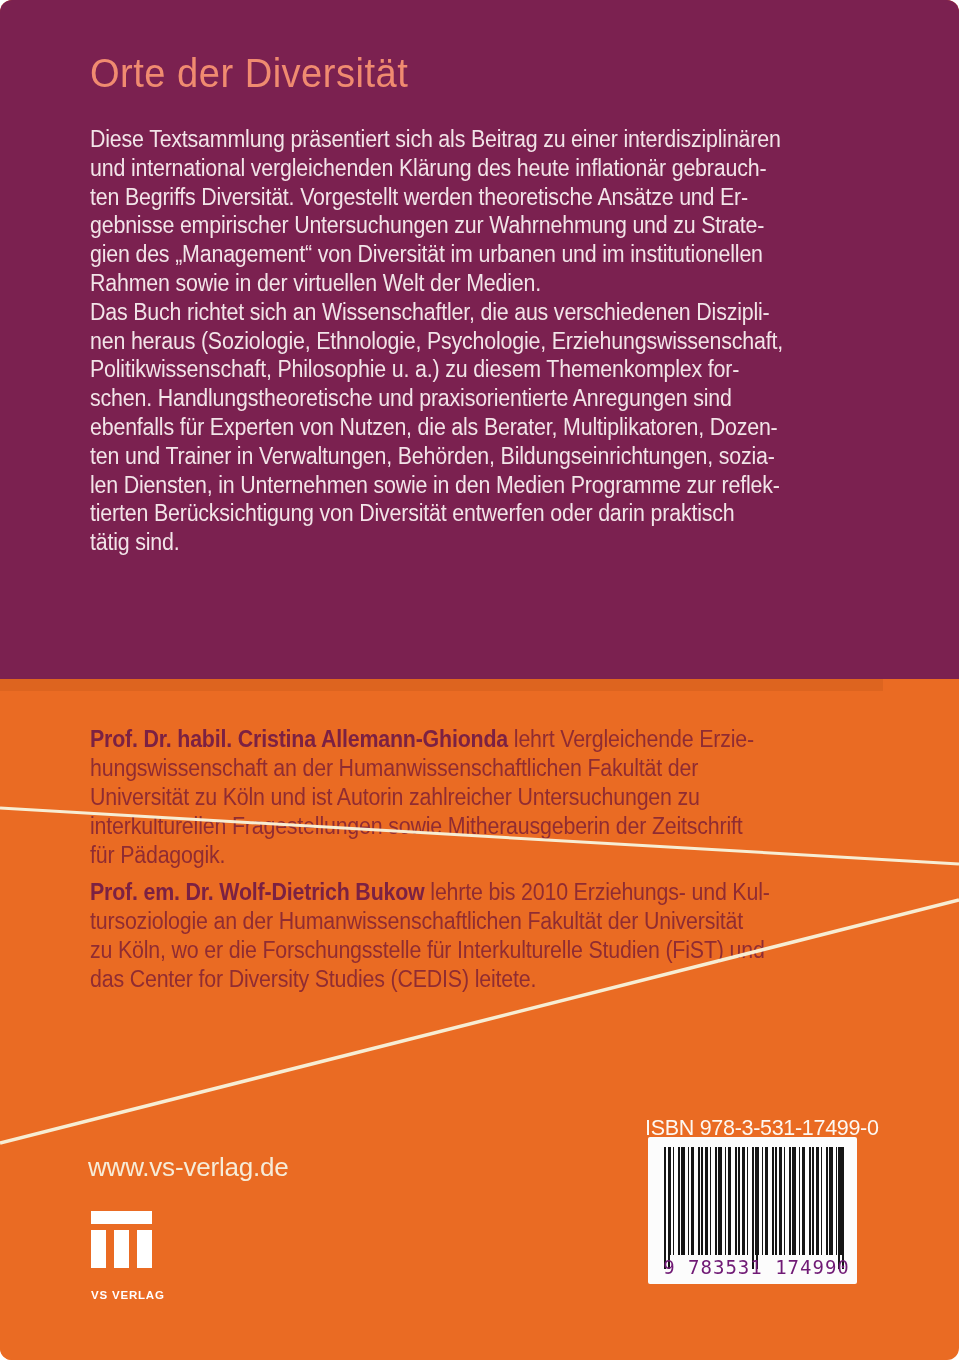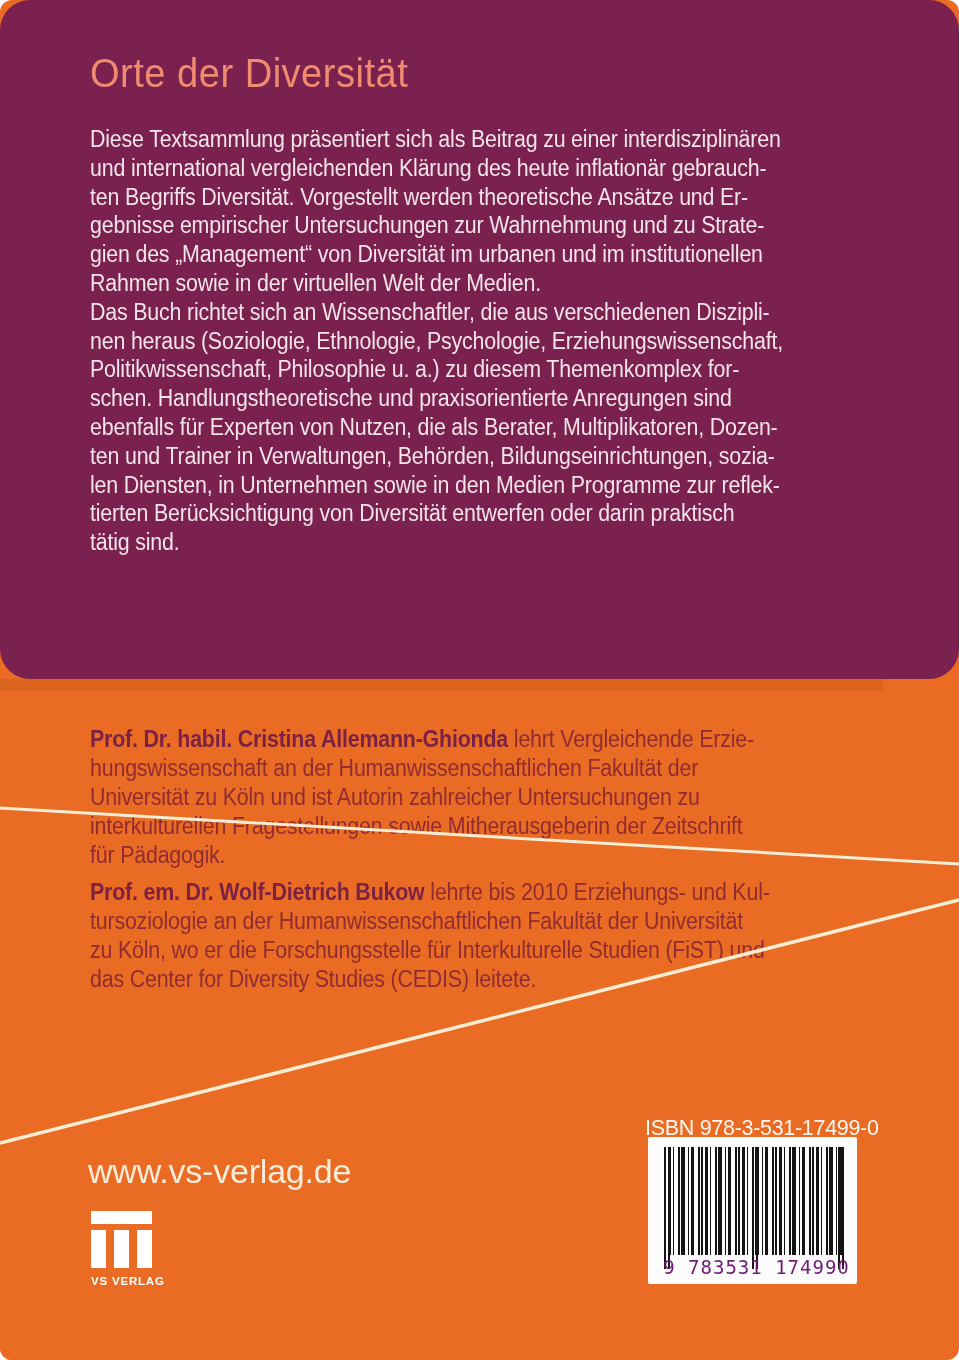--- a/index.html
+++ b/index.html
@@ -1,49 +1,49 @@
 <!DOCTYPE html>
 <html><head>
 <meta charset="utf-8">
 <style>
   html,body{margin:0;padding:0;background:#ffffff;}
   body{font-family:"Liberation Sans", sans-serif;}
   .cover{position:relative;width:959px;height:1360px;border-radius:12px;overflow:hidden;background:#ea6b23;}
-  .section-maroon{position:absolute;left:0;top:0;width:959px;height:679px;background:#7b2150;border-radius:30px;}
+  .section-maroon{position:absolute;left:0;top:0;width:959px;height:679px;background:#7b2150;}
   .section-orange{position:absolute;left:0;top:679px;width:883px;height:681px;background:#ea6b23;}
   .orange-top-shade{position:absolute;left:0;top:0;width:100%;height:12px;background:rgba(110,35,0,0.10);}
   .title{position:absolute;left:90px;top:50px;font-size:41px;color:#f08b70;white-space:nowrap;
          transform:scaleX(0.93);transform-origin:0 0;letter-spacing:0.5px;}
   .synopsis{position:absolute;left:90px;top:125px;width:840px;transform:scaleX(0.93);transform-origin:0 0;}
   .synopsis .t-line{font-size:23px;line-height:28.8px;color:#f2e4e8;white-space:nowrap;letter-spacing:-0.2px;}
   .bio{position:absolute;left:90px;width:860px;transform:scaleX(0.93);transform-origin:0 0;}
   .bio-1{top:46px;}  
   .bio-2{top:199px;} 
   .bio .t-line,.bio .first-line{font-size:23px;line-height:29px;color:#902c32;white-space:nowrap;letter-spacing:-0.2px;}
   .bio .bio-name{font-weight:bold;color:#7b2143;}
   .crease-svg{position:absolute;left:0;top:0;width:959px;height:1360px;pointer-events:none;}
-  .website{position:absolute;left:88px;top:1152px;font-size:34px;color:#f6ecd8;letter-spacing:-0.2px;}
+  .website{position:absolute;left:88px;top:1152px;font-size:26px;color:#f6ecd8;letter-spacing:-0.2px;}
   .isbn-label{position:absolute;left:645px;top:1108px;width:214px;text-align:center;font-size:21.5px;color:#fdf8f2;white-space:nowrap;letter-spacing:-0.3px;margin-top:8px;}
   .barcode-box{position:absolute;left:648px;top:1137px;width:209px;height:147px;background:#fcfcfc;border-radius:2px;}
   .barcode-bars{position:absolute;left:16px;top:10px;width:178px;height:108px;
       background:repeating-linear-gradient(90deg,
         #141414 0 2px,#fcfcfc 2px 4px,#141414 4px 7px,#fcfcfc 7px 9px,
         #141414 9px 10px,#fcfcfc 10px 14px,#141414 14px 16px,#fcfcfc 16px 17px,
         #141414 17px 21px,#fcfcfc 21px 24px,#141414 24px 25px,#fcfcfc 25px 27px,
         #141414 27px 30px,#fcfcfc 30px 34px,#141414 34px 36px,#fcfcfc 36px 37px);}
   .guard{position:absolute;top:10px;width:2px;height:122px;background:#141414;}
   .guard.g1{left:16px;} .guard.g2{left:20px;} .guard.g3{left:104px;} .guard.g4{left:108px;} .guard.g5{left:190px;} .guard.g6{left:194px;}
   .barcode-digits{position:absolute;left:4px;bottom:6px;width:100%;text-align:center;
       font-family:"DejaVu Sans Mono", monospace;font-size:19px;color:#701a75;letter-spacing:1px;
       background:transparent;}
   .logo{position:absolute;left:91px;top:1211px;width:70px;}
   .logo-topbar{width:61px;height:13px;background:#ffffff;}
   .logo-cols{margin-top:6px;display:flex;gap:8px;}
   .logo-col{width:15px;height:38px;background:#ffffff;}
-  .logo-text{margin-top:7px;font-size:11.5px;font-weight:bold;color:#ffffff;letter-spacing:0.8px;white-space:nowrap;}
+  .logo-text{margin-top:21px;font-size:11.5px;font-weight:bold;color:#ffffff;letter-spacing:0.8px;white-space:nowrap;}
 </style>
 </head>
 <body>
 
 <div class="cover">
 
   <div class="section-maroon">
     <div class="title">Orte der Diversität</div>
     <div class="synopsis">
         <div class="t-line">Diese Textsammlung präsentiert sich als Beitrag zu einer interdisziplinären</div>

